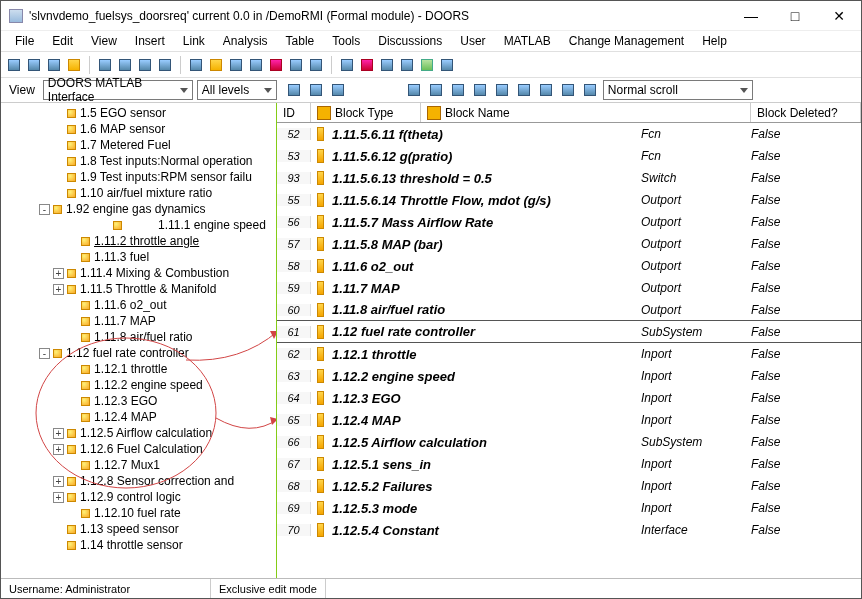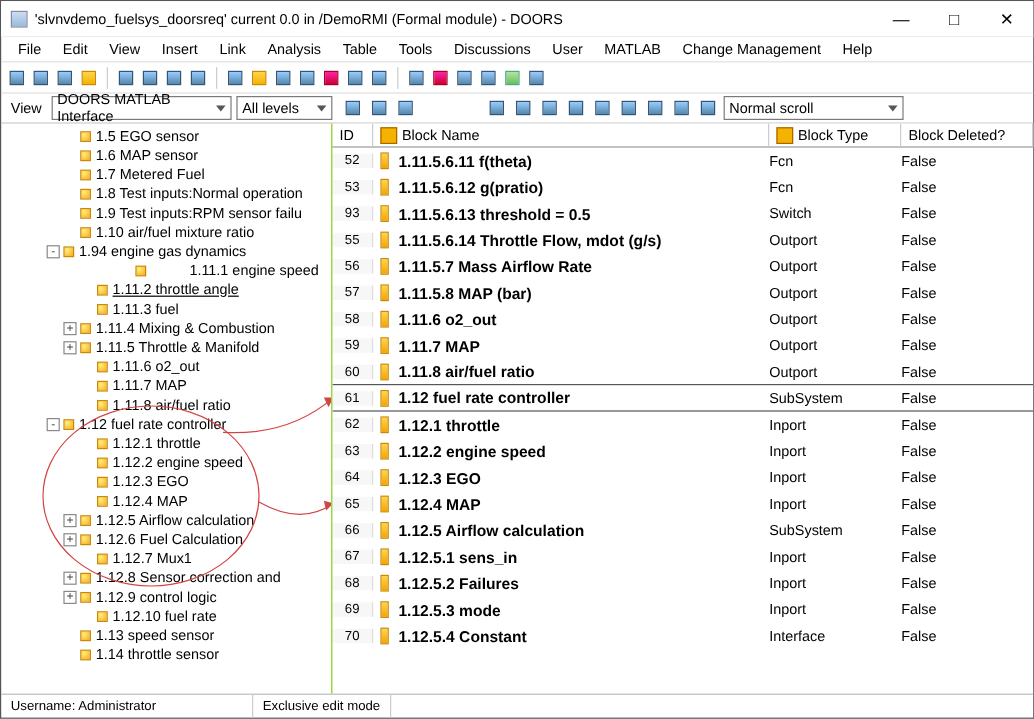--- a/index.html
+++ b/index.html
@@ -189,20 +189,21 @@
     background:#f5b200;
     border:1px solid #a60;
     display:inline-block;
     margin-right:4px;
   }
   .th-del { width:110px; }
   .tbody {
     flex:1;
     overflow-y:auto;
     overflow-x:hidden;
+    font-style:italic;
   }
   .tr {
     display:flex;
     height:22px;
     align-items:center;
   }
   .tr .td-id {
     width:34px;
     font-size:11px;
     text-align:center;
@@ -372,21 +373,21 @@
           <span>1.9 Test inputs:RPM sensor failu</span>
         </div>
         <div class="node" style="padding-left: 50px;">
           <span class="exp no"></span>
           <span class="doticon"></span>
           <span>1.10 air/fuel mixture ratio</span>
         </div>
         <div class="node" style="padding-left: 36px;">
           <span class="exp">-</span>
           <span class="doticon"></span>
-          <span>1.94 engine gas dynamics</span>
+          <span>1.92 engine gas dynamics</span>
         </div>
         <div class="node" style="padding-left: 64px; gap: 32px;">
           <span class="exp no"></span>
           <span class="doticon"></span>
           <span>1.11.1 engine speed</span>
         </div>
         <div class="node" style="padding-left: 64px; text-decoration: underline;">
           <span class="exp no"></span>
           <span class="doticon"></span>
           <span>1.11.2 throttle angle</span>
@@ -484,25 +485,25 @@
         <div class="node" style="padding-left: 50px;">
           <span class="exp no"></span>
           <span class="doticon"></span>
           <span>1.14 throttle sensor</span>
         </div>
       </div>
 
     <div class="table-wrap">
       <div class="thead">
         <div class="th th-id">ID</div>
+        <div class="th th-type">
+            <span>Block Type</span>
+          </div>
         <div class="th th-name">
             <span>Block Name</span>
-          </div>
-        <div class="th th-type">
-            <span>Block Type</span>
           </div>
         <div class="th th-del">Block Deleted?</div>
       </div>
       <div class="tbody" id="tbody">
           <div class="tr">
             <div class="td-id">52</div>
             <div class="td-name">
               <span class="bar"></span>
               <span>1.11.5.6.11 f(theta)</span>
             </div>

